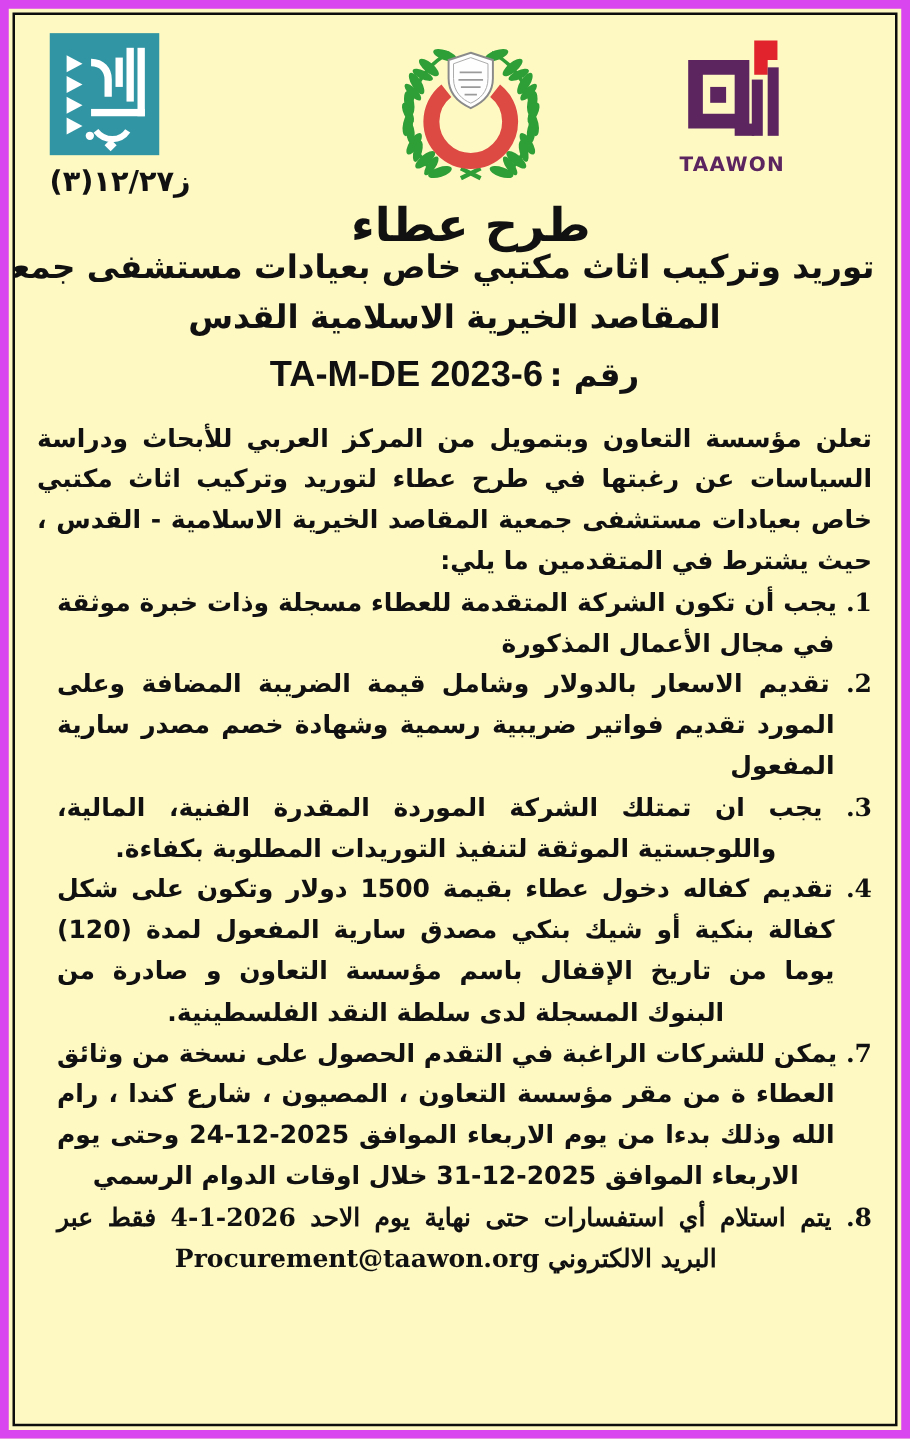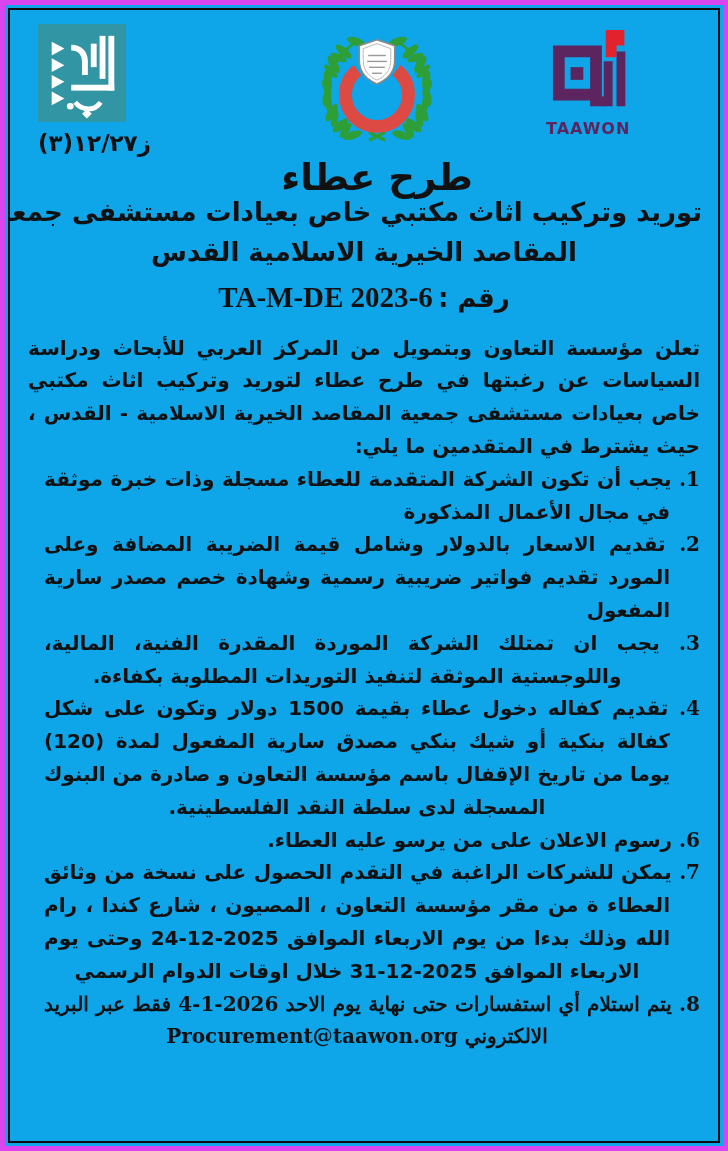--- a/index.html
+++ b/index.html
@@ -1,21 +1,21 @@
 <!DOCTYPE html>
 <html lang="ar"><head>
 <meta charset="utf-8">
 <style>
   html,body{margin:0;padding:0;background:#ffffff;}
   .page{
     box-sizing:border-box;
     width:728px;height:1151px;
     margin:0 auto;
-    background:#0ea5e9;
-    border:5px solid #d946ef;
+    background:#fef9c3;
+    border:7px solid #d946ef;
     padding:3px;
   }
   .inner{
     box-sizing:border-box;
     width:100%;height:100%;
     border:2px solid #0d0d0d;
     padding:10px 16px 6px;
     overflow:hidden;
     direction:rtl;
     color:#111;
@@ -27,21 +27,21 @@
   .col-left{align-items:flex-start;padding-left:10px;width:170px;}
   .col-center{align-items:center;flex:1;}
   .col-right{align-items:flex-start;width:150px;padding-right:4px;padding-top:4px;}
   .refcode{direction:rtl;font-weight:bold;font-size:23px;margin-top:8px;white-space:nowrap;letter-spacing:1px;}
   .tender-heading{font-weight:bold;font-size:37px;margin-top:4px;}
   .taawon-word{font-family:"DejaVu Sans",sans-serif;font-weight:bold;font-size:16px;color:#5c2560;letter-spacing:1px;margin-top:1px;}
   
   .title{ text-align:center;font-weight:bold;font-size:26px;line-height:1.55;margin-top:2px;white-space:nowrap;}
   .refline{text-align:center;margin:8px 0 6px;direction:rtl;}
   .refline .ar{font-weight:bold;font-size:26px;}
-  .refline .latin{font-family:Liberation Serif, serif;font-weight:bold;font-size:29px;}
+  .refline .latin{font-family:Liberation Sans, sans-serif;font-weight:bold;font-size:29px;}
   
   .btxt{font-weight:bold;font-size:20px;line-height:1.64;text-align:justify;margin-left:16px;}
   .intro{margin:18px 2px 0;}
   .items{margin:0 2px;}
   .item{padding-right:30px;text-indent:-30px;}
   .center-last{text-align-last:center;}
   .item .num{font-family:"DejaVu Serif","Liberation Serif",serif;}
   .email{font-family:"DejaVu Serif","Liberation Serif",serif;}
   svg{display:block;}
 </style>
@@ -145,24 +145,20 @@
         <span>تقديم الاسعار بالدولار وشامل قيمة الضريبة المضافة وعلى المورد تقديم فواتير ضريبية رسمية وشهادة خصم مصدر سارية المفعول</span>
       </div>
       <div class="btxt item center-last">
         <span class="num">3.</span>
         <span>يجب ان تمتلك الشركة الموردة المقدرة الفنية، المالية، واللوجستية الموثقة لتنفيذ التوريدات المطلوبة بكفاءة.</span>
       </div>
       <div class="btxt item center-last">
         <span class="num">4.</span>
         <span>تقديم كفاله دخول عطاء بقيمة 1500 دولار وتكون على شكل كفالة بنكية أو شيك بنكي مصدق سارية المفعول لمدة (120) يوما من تاريخ الإقفال باسم مؤسسة التعاون و صادرة من البنوك المسجلة لدى سلطة النقد الفلسطينية.</span>
       </div>
-      <div class="btxt item">
-        <span class="num">6.</span>
-        <span>رسوم الاعلان على من يرسو عليه العطاء.</span>
-      </div>
       <div class="btxt item center-last">
         <span class="num">7.</span>
         <span>يمكن للشركات الراغبة في التقدم الحصول على نسخة من وثائق العطاء ة من مقر مؤسسة التعاون ، المصيون ، شارع كندا ، رام الله وذلك بدءا  من يوم الاربعاء الموافق 2025-12-24 وحتى يوم الاربعاء الموافق 2025-12-31 خلال اوقات الدوام الرسمي</span>
       </div>
       <div class="btxt item center-last">
         <span class="num">8.</span>
         <span class="email">يتم استلام أي استفسارات حتى نهاية يوم الاحد 2026-1-4 فقط عبر البريد الالكتروني Procurement@taawon.org</span>
       </div>
     </div>
 

